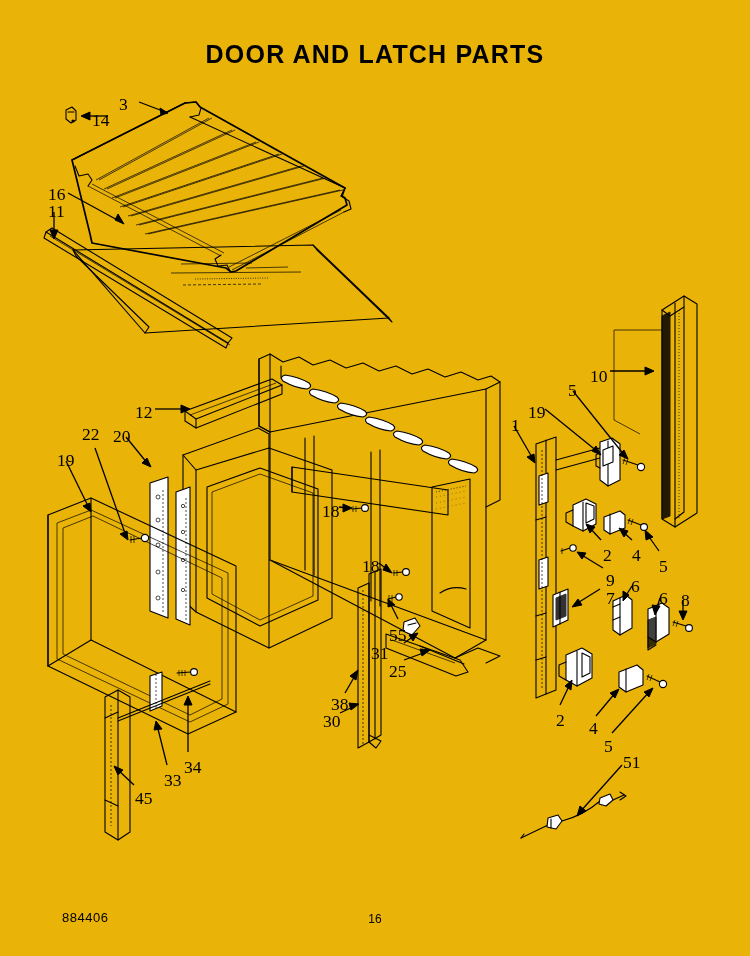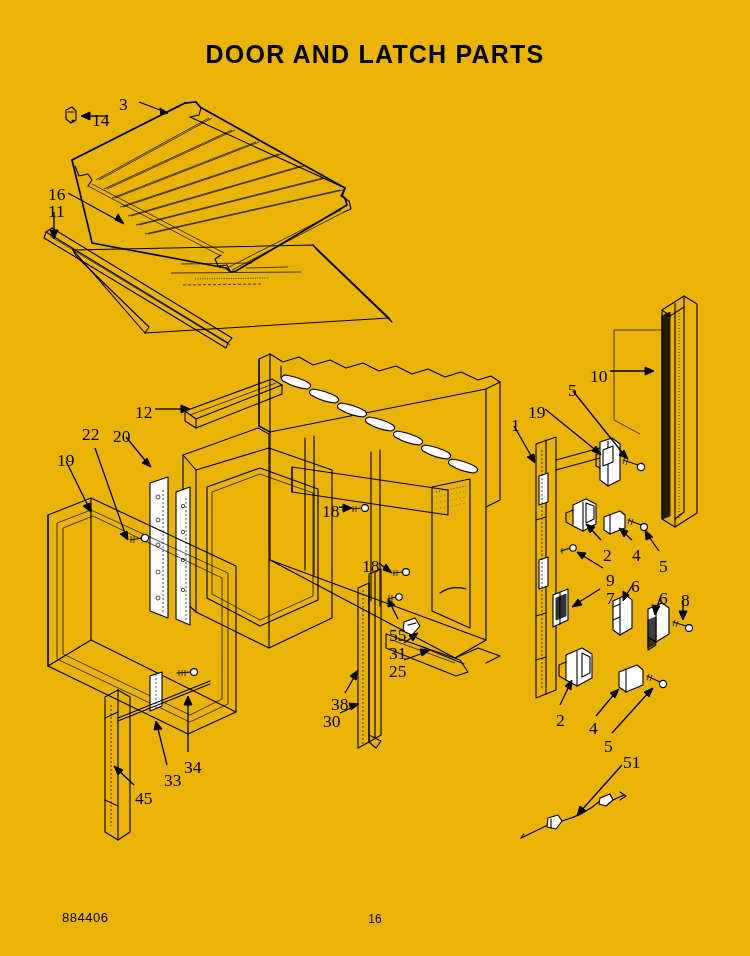--- a/index.html
+++ b/index.html
@@ -467,21 +467,21 @@
   <div class="cal" style="left:92px;top:112px">14</div>
   <div class="cal" style="left:48px;top:186px">16</div>
   <div class="cal" style="left:48px;top:203px">11</div>
   <div class="cal" style="left:135px;top:404px">12</div>
   <div class="cal" style="left:113px;top:428px">20</div>
   <div class="cal" style="left:82px;top:426px">22</div>
   <div class="cal" style="left:57px;top:452px">19</div>
   <div class="cal" style="left:322px;top:503px">18</div>
   <div class="cal" style="left:362px;top:558px">18</div>
   <div class="cal" style="left:389px;top:627px">55</div>
-  <div class="cal" style="left:389px;top:645px">31</div>
+  <div class="cal" style="left:371px;top:645px">31</div>
   <div class="cal" style="left:389px;top:663px">25</div>
   <div class="cal" style="left:331px;top:696px">38</div>
   <div class="cal" style="left:323px;top:713px">30</div>
   <div class="cal" style="left:135px;top:790px">45</div>
   <div class="cal" style="left:164px;top:772px">33</div>
   <div class="cal" style="left:184px;top:759px">34</div>
   <div class="cal" style="left:590px;top:368px">10</div>
   <div class="cal" style="left:568px;top:382px">5</div>
   <div class="cal" style="left:528px;top:404px">19</div>
   <div class="cal" style="left:511px;top:417px">1</div>

